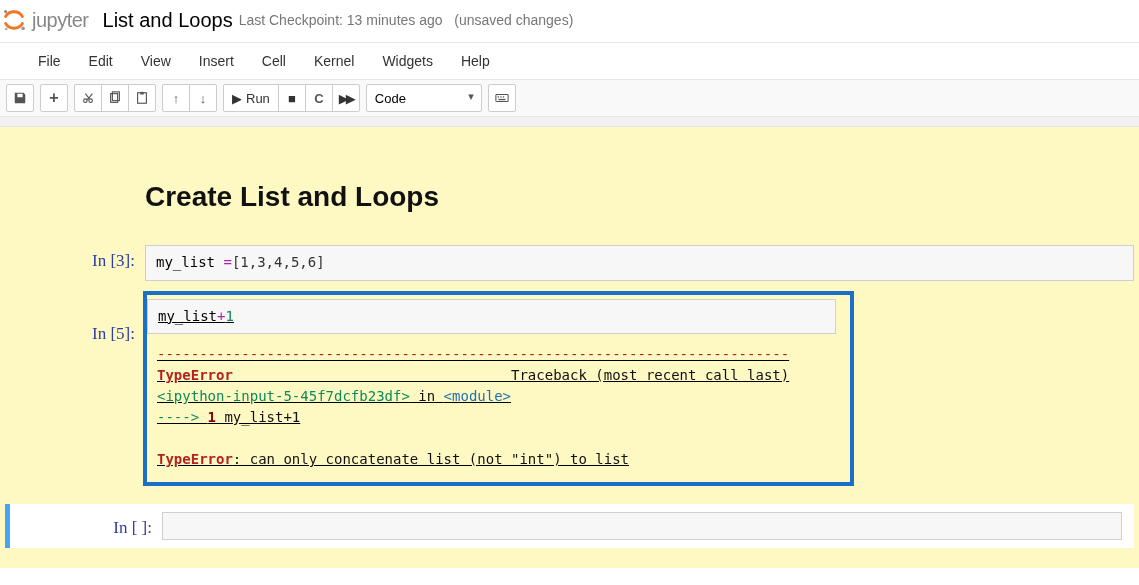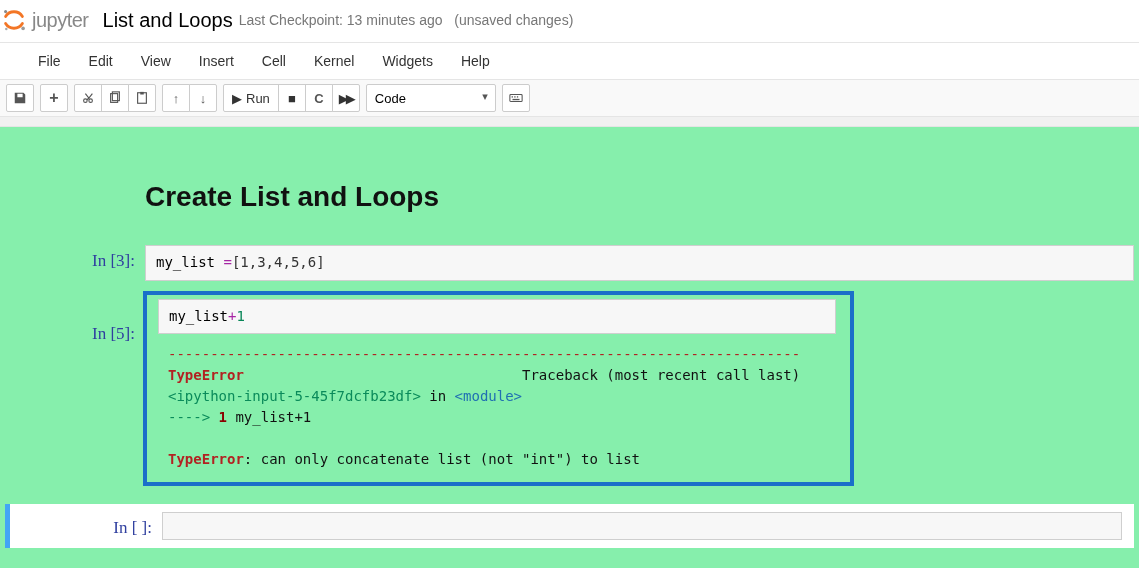--- a/index.html
+++ b/index.html
@@ -72,37 +72,37 @@
     .btn-run { gap: 4px; padding: 0 8px; }
     .cell-type-select {
       height: 28px;
       border: 1px solid #ccc;
       border-radius: 2px;
       background: #fff;
       font-size: 13px;
       padding: 0 24px 0 8px;
       appearance: none;
       position: relative;
-      width: 130px;
+      width: 116px;
     }
     .select-wrap { position: relative; display: inline-block; }
     .select-wrap::after {
       content: "▾";
       position: absolute;
       right: 8px;
       top: 6px;
       font-size: 11px;
       color: #555;
       pointer-events: none;
     }
     .gray-strip { height: 10px; background: #f1f1f1; border-bottom: 1px solid #e5e5e5; }
     
     .notebook {
       padding: 30px 5px 20px 5px;
-      background: #86efac;
+      background: #fef9c3;
     }
     .cell-row {
       display: flex;
       margin: 4px 0;
       padding: 2px 0;
     }
     .prompt-col {
       width: 140px;
       flex-shrink: 0;
       text-align: right;
@@ -146,21 +146,22 @@
     .out-err { color: #b22222; font-weight: bold; }
     .out-err-nb { color: #b22222; }
     .out-normal { color: #111; }
     .out-green { color: #0a8b5a; }
     .out-blue { color: #1f6fb2; }
     .out-darkred { color: #8b0000; font-weight: bold; }
     
     .highlight-cell {
       border: 4px solid #1a6fc9;
       margin: 8px 0 18px 0;
-      padding: 4px 0 6px 11px;
+      padding: 4px 0 6px 0;
+      text-decoration: underline;
     }
     .highlight-cell .code-input {
       border: 1px solid #cfcfcf;
       margin-right: 14px;
     }
     
     .active-cell {
       border-left: 5px solid #42A5F5;
       padding: 6px 12px;
       background: #fff;

